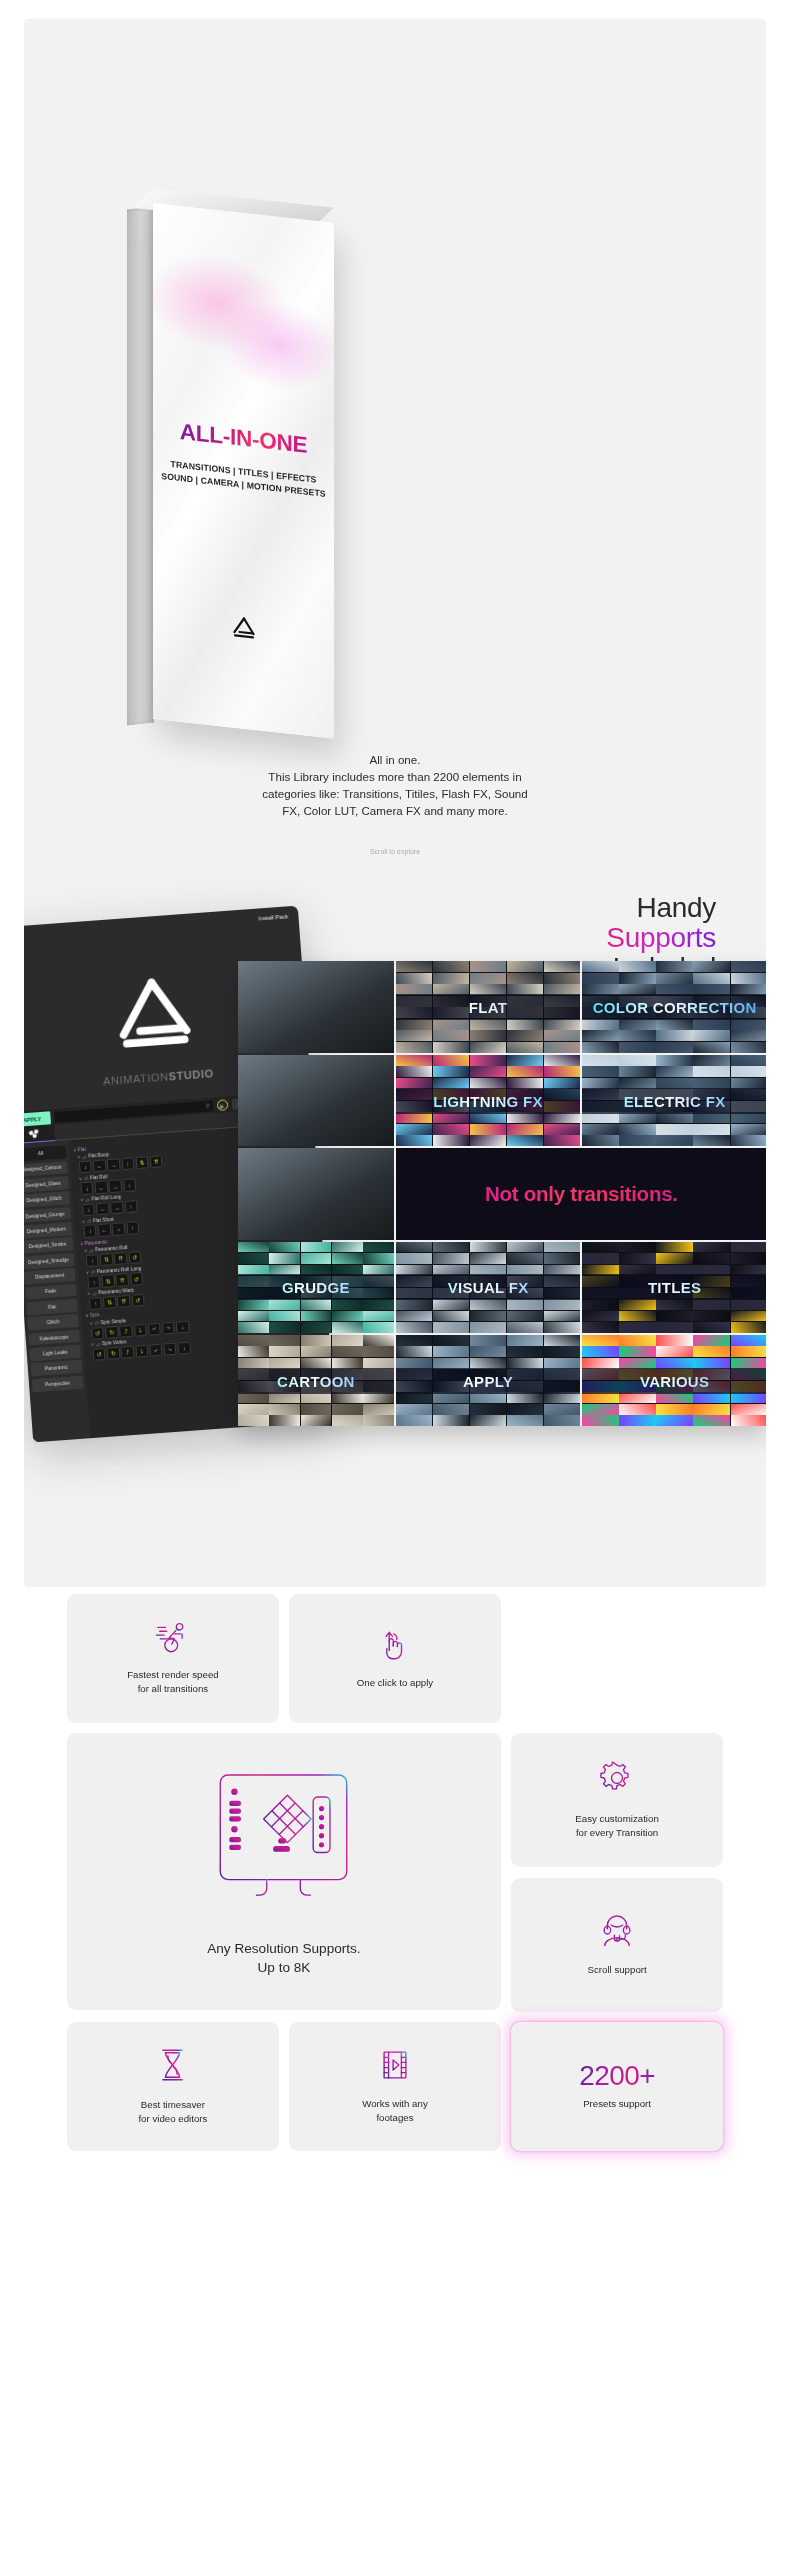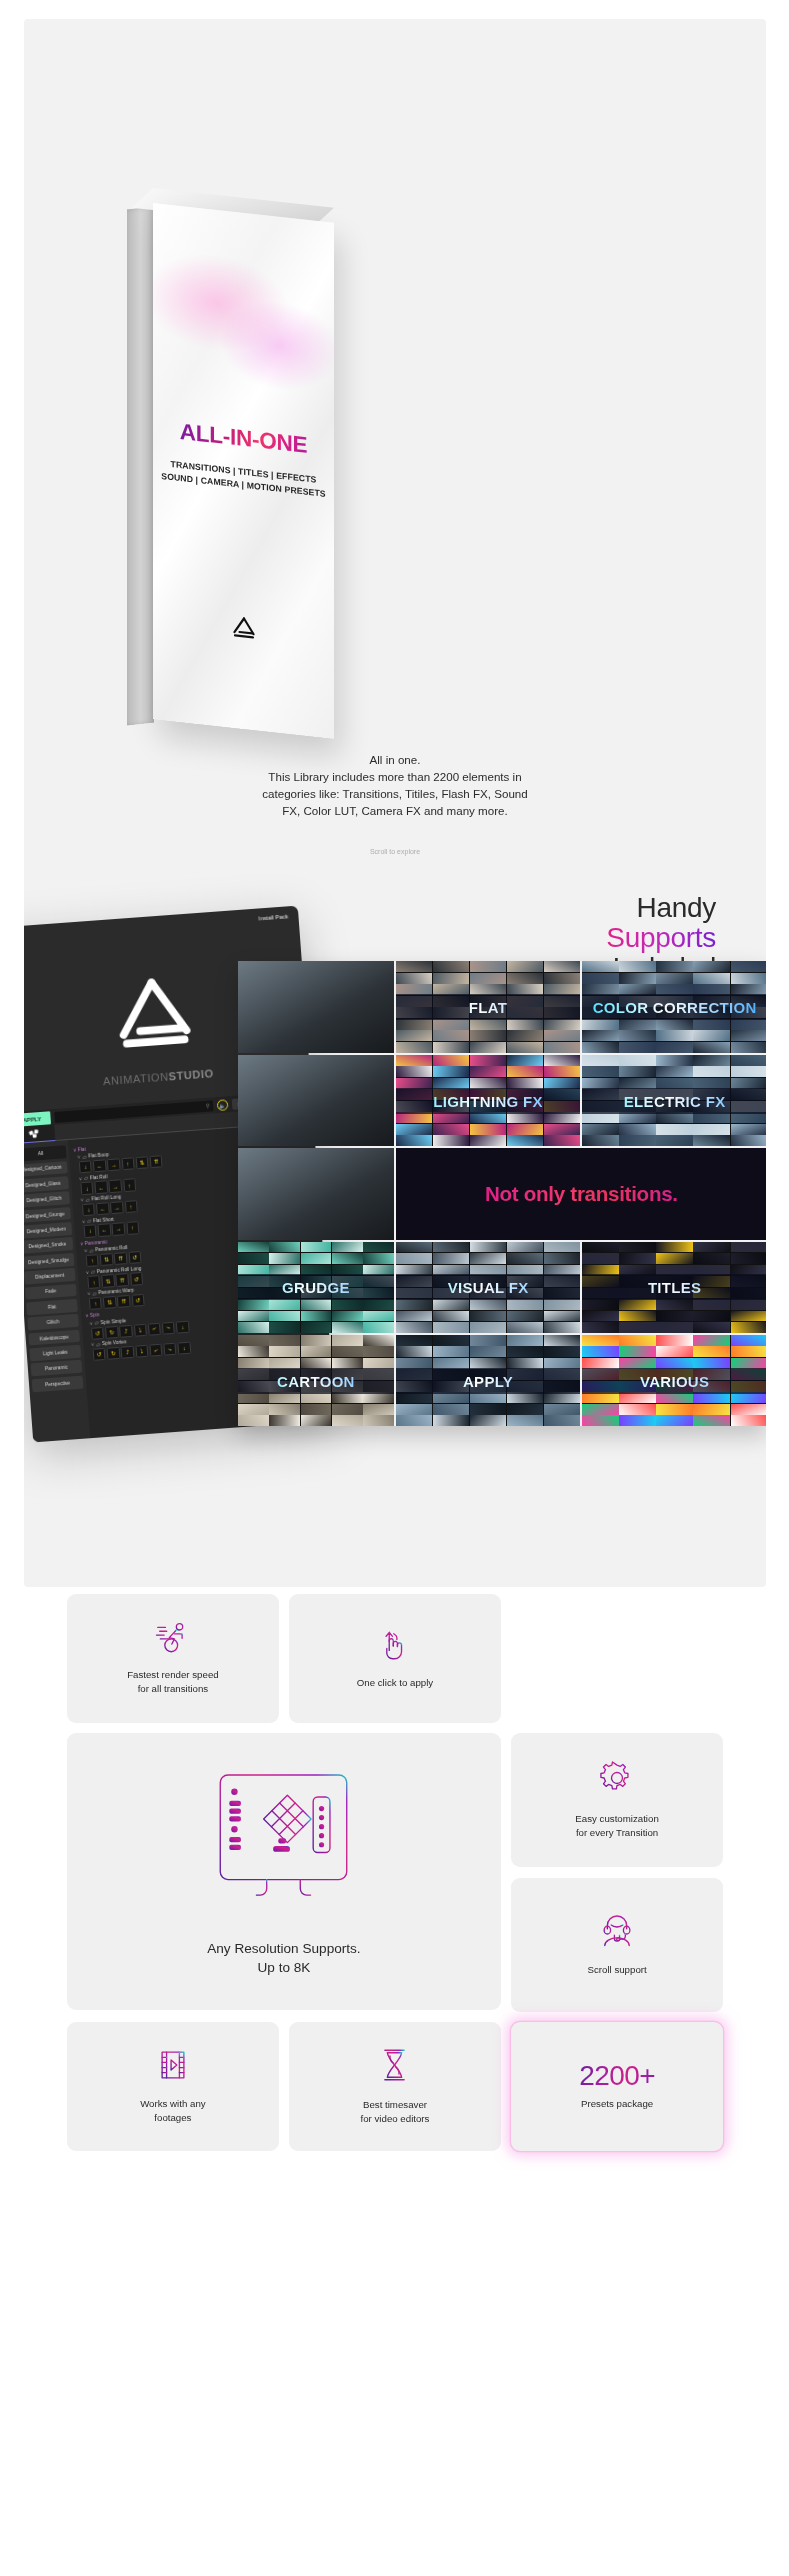--- a/index.html
+++ b/index.html
@@ -1095,47 +1095,47 @@
             <path d="M9 52 a19 12 0 0 1 38 0" class="icon-grad"></path>
             <path d="M28 44 v8" class="icon-grad"></path>
           </svg>
         </div>
         <div class="cap">Scroll support</div>
       </div>
     </div>
 
     <div class="card r3">
       <div class="ic">
-        <svg width="32" height="34" viewBox="0 0 50 52" aria-hidden="true">
-          <rect x="8" y="6" width="34" height="40" class="icon-grad" stroke-width="2.6"></rect>
-          <path d="M15 6 V46 M35 6 V46" class="icon-grad" stroke-width="2.6"></path>
-          <path d="M8 14 h7 M8 22 h7 M8 30 h7 M8 38 h7" class="icon-grad" stroke-width="2.4"></path>
-          <path d="M35 14 h7 M35 22 h7 M35 30 h7 M35 38 h7" class="icon-grad" stroke-width="2.4"></path>
-          <path d="M22 18 L31 26 L22 34 Z" class="icon-grad" stroke-width="2.6"></path>
-        </svg>
-      </div>
-      <div class="cap">Works with any
-footages</div>
-    </div>
-
-    <div class="card r3">
-      <div class="ic">
         <svg width="31" height="36" viewBox="0 0 48 56" aria-hidden="true">
           <path d="M9 5 h30 M9 51 h30" class="icon-grad" stroke-width="2.6"></path>
           <path d="M13 9 h22 M13 47 h22" class="icon-grad" stroke-width="2.6"></path>
           <path d="M13 9 c0 10 22 28 22 38" class="icon-grad" stroke-width="2.6"></path>
           <path d="M35 9 c0 10 -22 28 -22 38" class="icon-grad" stroke-width="2.6"></path>
           <path d="M17 14 a12 12 0 0 0 5 11" class="icon-grad" stroke-width="2.2"></path>
           <path d="M31 42 a12 12 0 0 0 -5 -11" class="icon-grad" stroke-width="2.2"></path>
         </svg>
       </div>
       <div class="cap">Best timesaver
 for video editors</div>
     </div>
 
+    <div class="card r3">
+      <div class="ic">
+        <svg width="32" height="34" viewBox="0 0 50 52" aria-hidden="true">
+          <rect x="8" y="6" width="34" height="40" class="icon-grad" stroke-width="2.6"></rect>
+          <path d="M15 6 V46 M35 6 V46" class="icon-grad" stroke-width="2.6"></path>
+          <path d="M8 14 h7 M8 22 h7 M8 30 h7 M8 38 h7" class="icon-grad" stroke-width="2.4"></path>
+          <path d="M35 14 h7 M35 22 h7 M35 30 h7 M35 38 h7" class="icon-grad" stroke-width="2.4"></path>
+          <path d="M22 18 L31 26 L22 34 Z" class="icon-grad" stroke-width="2.6"></path>
+        </svg>
+      </div>
+      <div class="cap">Works with any
+footages</div>
+    </div>
+
     <div class="card r3 glow">
       <div class="count-num">2200+</div>
-      <div class="cap">Presets package</div>
+      <div class="cap">Presets support</div>
     </div>
 
   </div>
 </section>
 
 
 </body></html>

